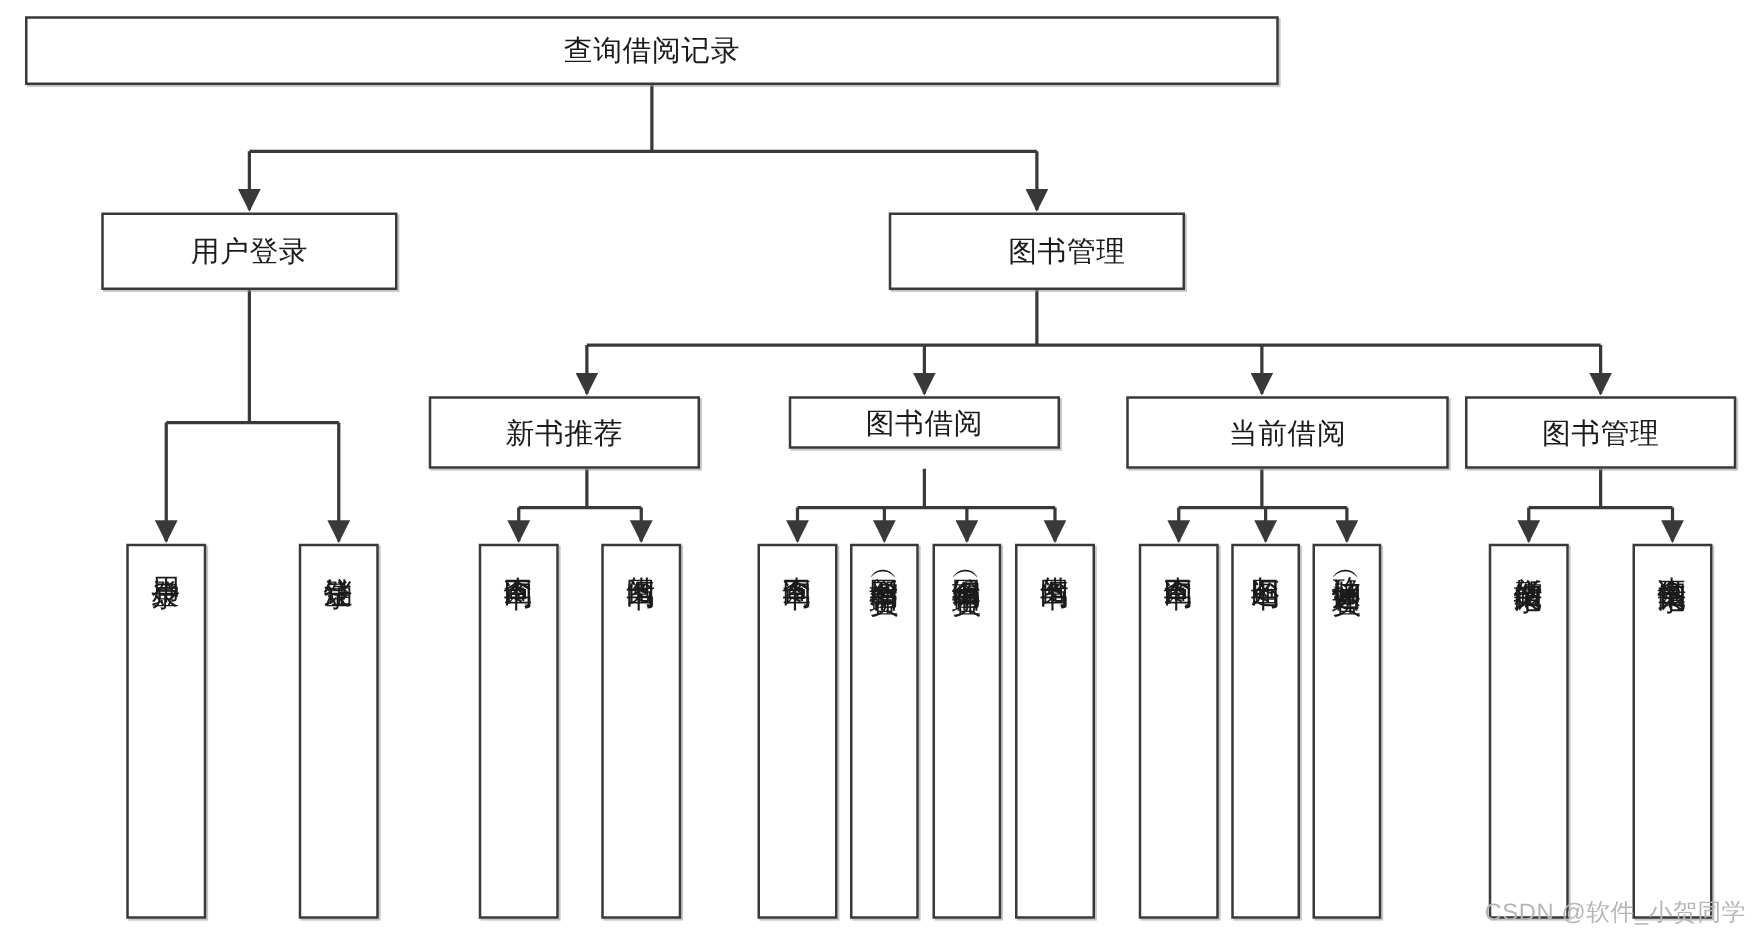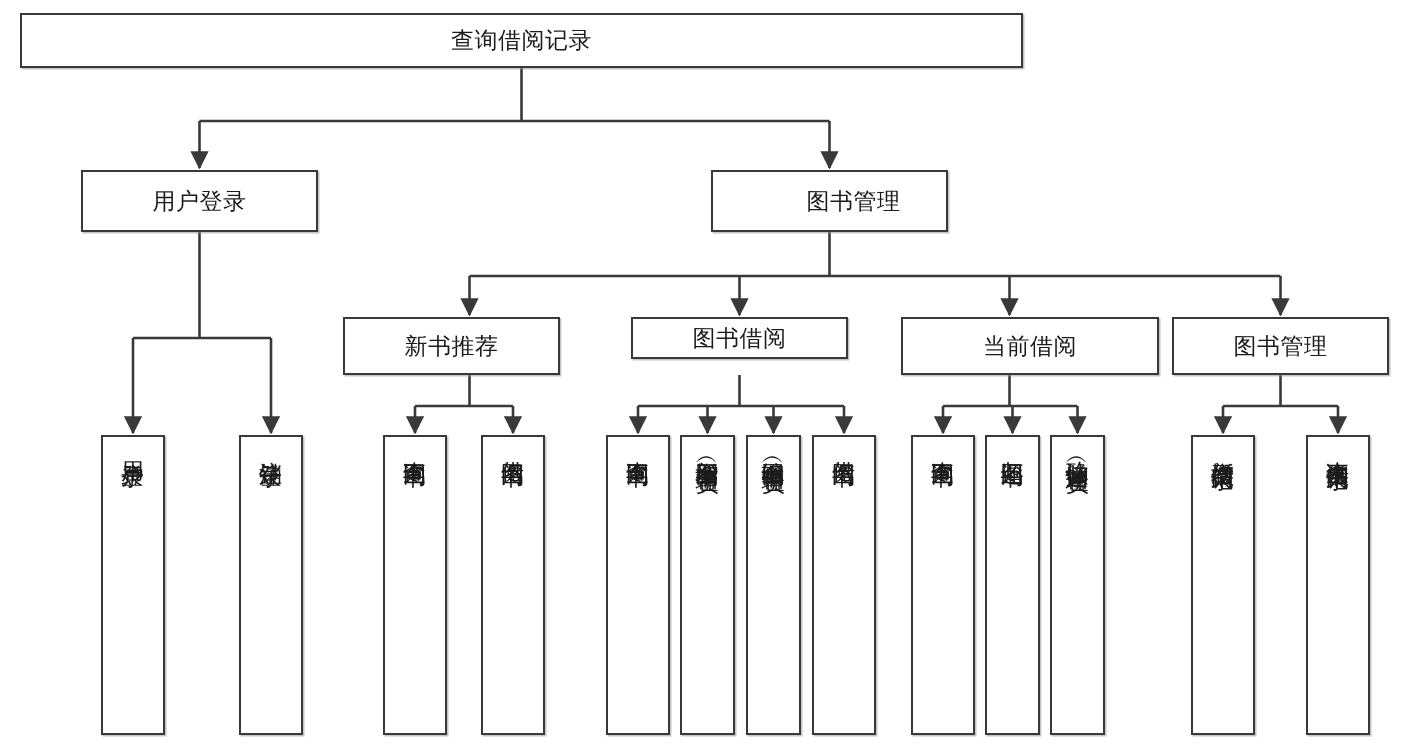--- a/index.html
+++ b/index.html
@@ -172,13 +172,14 @@
         <span class="label">确认归还（管理员）</span>
       </div>
       <div class="node vert" style="left: 1191px; top: 435px; width: 64px; height: 300px;">
         <span class="label">新增借阅记录</span>
       </div>
       <div class="node vert" style="left: 1306px; top: 435px; width: 64px; height: 300px;">
         <span class="label">查询借阅记录</span>
       </div>
     </div>
 
+  <div class="watermark">CSDN @软件_小贺同学</div>
 </div>
 
 </body></html>

